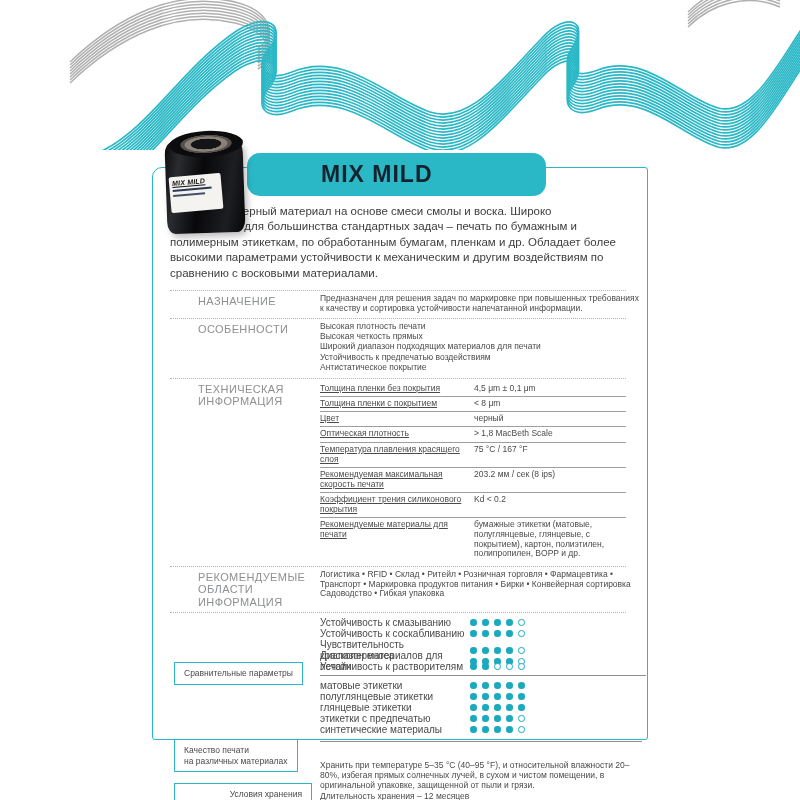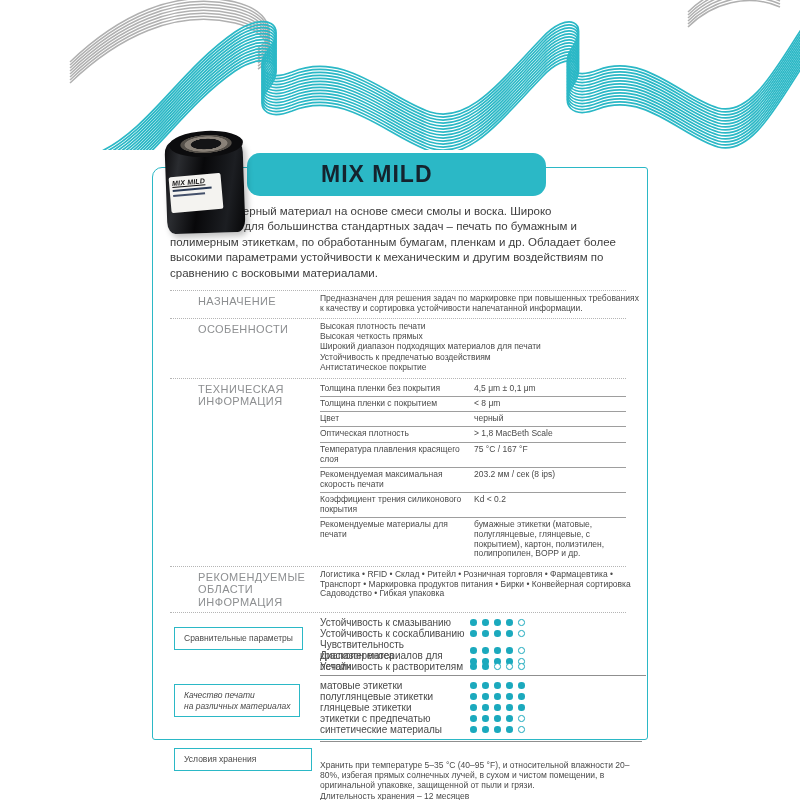--- a/index.html
+++ b/index.html
@@ -37,33 +37,33 @@
   .desc{font-size:11.5px;line-height:15.4px;color:#3d3d3d;width:452px;margin-bottom:9px;}
 
   .sect{display:grid;grid-template-columns:150px 1fr;border-top:1px dotted #b5b5b5;padding:3px 0 4px;}
   .sect-label{font-size:11px;color:#8d8f91;letter-spacing:0.4px;line-height:12.5px;padding-top:1px;margin-left:28px;}
   .s{font-size:8.5px;color:#4a4a4a;line-height:9.8px;}
   .feat{margin-bottom:0.6px;}
 
   
   .trow{display:grid;grid-template-columns:154px 1fr;border-bottom:1px solid #9e9e9e;padding:2px 0 2.5px;}
   .trow.last{border-bottom:none;}
-  .tname{padding-right:10px;}
+  .tname{padding-right:10px;text-decoration:underline;}
 
   
   .ratings{position:relative;border-top:1px dotted #b5b5b5;padding:4px 0 3px;}
   .rrow{display:grid;grid-template-columns:150px 150px 1fr;align-items:center;height:11px;}
   .rlabel{font-size:10px;color:#4a4a4a;}
   .dots{display:flex;gap:5.5px;align-items:center;}
   .dot{width:6.6px;height:6.6px;border-radius:50%;box-sizing:border-box;}
   .dot.f{background:#1ba9bd;}
   .dot.e{border:1.4px solid #1ba9bd;background:#fff;}
   .rdivider{border-top:1px solid #8f8f8f;margin-left:150px;margin-right:-20px;}
   .tealbox{position:absolute;left:4px;border:1px solid #2bb8c6;background:#fff;
-           padding:5px 9px;font-size:8.5px;color:#4a4a4a;line-height:10.5px;white-space:pre-line;}
+           padding:5px 9px;font-size:8.5px;color:#4a4a4a;line-height:10.5px;white-space:pre-line;margin-top:35px;}
 
   
   .storage{display:grid;grid-template-columns:150px 1fr;padding:3px 0;position:relative;}
   .storage .txtcell{border-top:1px solid #8f8f8f;padding-top:19px;margin-right:-20px;}
   .storage p{margin:0 0 0 0;}
   .storage p + p{margin-top:1px;}
 </style>
 </head>
 <body>
 <div class="page">
@@ -243,21 +243,21 @@
               <span class="dot e"></span>
               <span class="dot e"></span>
             </div>
           </div>
         </div>
     </div>
 
     <div class="rdivider"></div>
 
     <div class="ratings" style="border-top:none;">
-      <div class="tealbox" style="top:8px;font-style:italic;">Качество печати
+      <div class="tealbox" style="top:28px;">Качество печати
 на различных материалах</div>
       <div>
           <div class="rrow">
             <div></div>
             <div class="rlabel">матовые этикетки</div>
             <div class="dots">
               <span class="dot f"></span>
               <span class="dot f"></span>
               <span class="dot f"></span>
               <span class="dot f"></span>
@@ -305,21 +305,21 @@
               <span class="dot f"></span>
               <span class="dot f"></span>
               <span class="dot f"></span>
               <span class="dot e"></span>
             </div>
           </div>
         </div>
     </div>
 
     <div class="storage">
-      <div style="position:relative;">
+      <div style="position:relative;text-align:right;">
         <div class="tealbox" style="top:7px;width:118px;">Условия хранения</div>
       </div>
       <div class="s txtcell" style="width:322px">
         <p>Хранить при температуре 5–35 °C (40–95 °F), и относительной влажности 20–80%, избегая прямых солнечных лучей, в сухом и чистом помещении, в оригинальной упаковке, защищенной от пыли и грязи.</p>
         <p>Длительность хранения – 12 месяцев</p>
       </div>
     </div>
   </div>
 
 </div>

